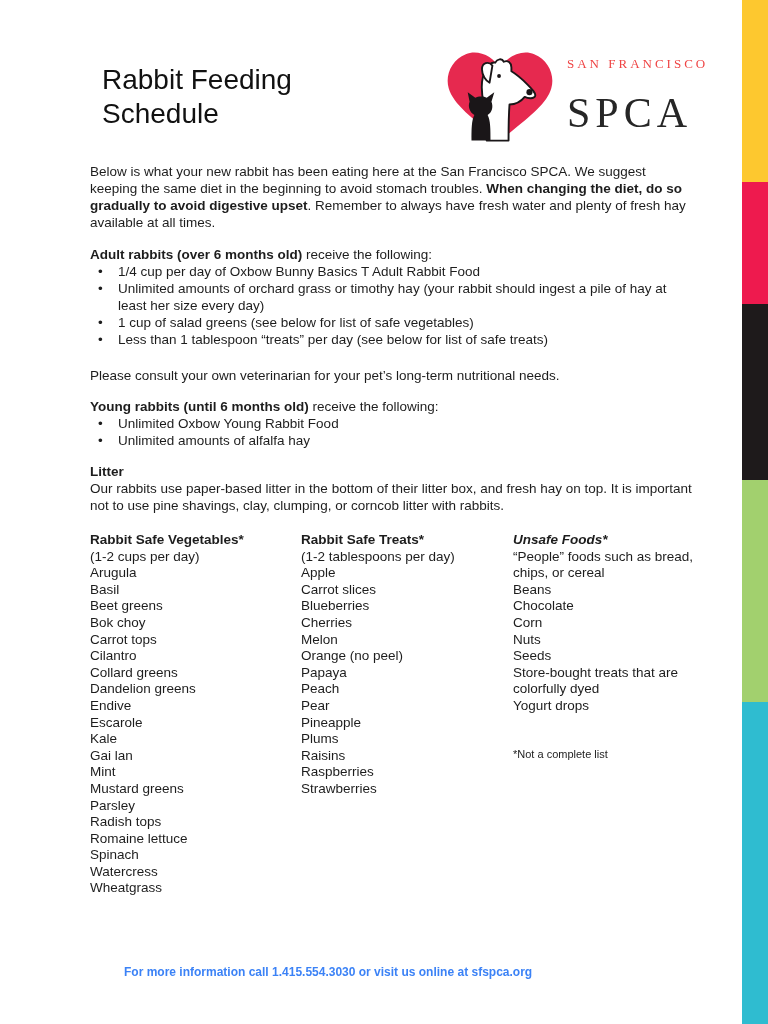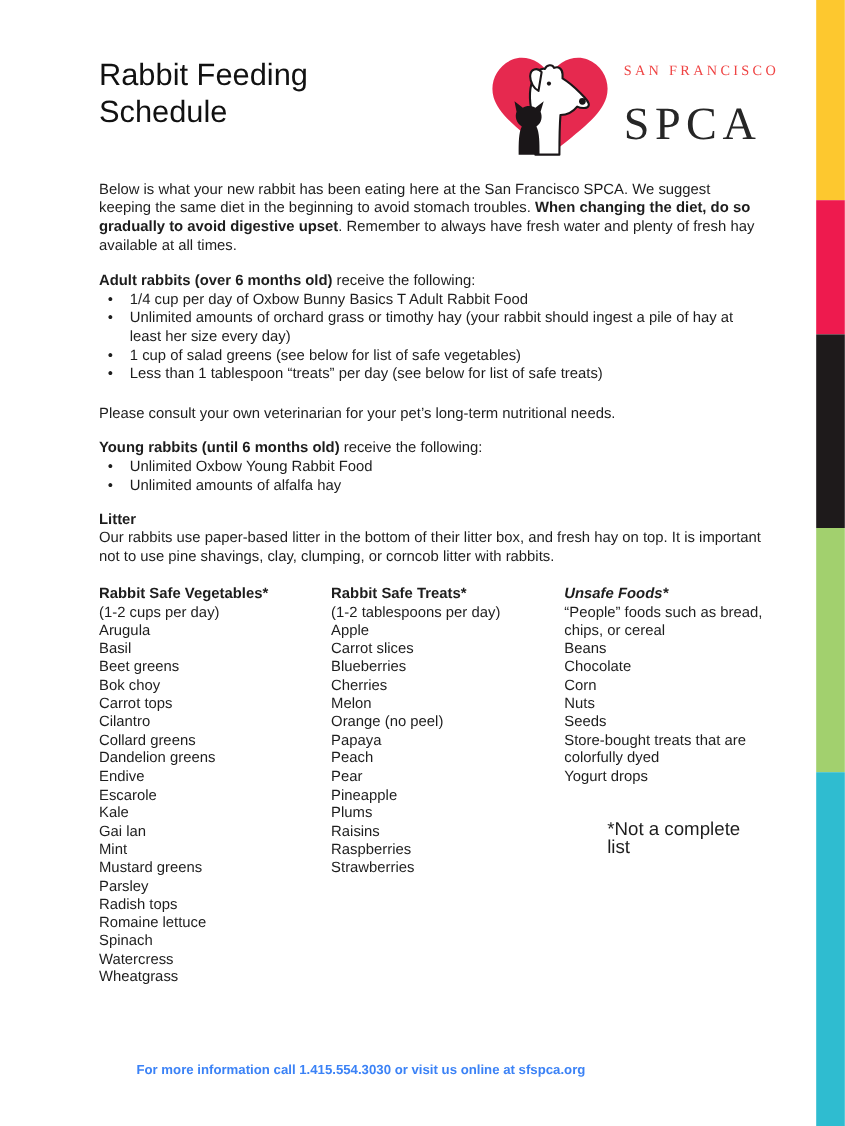--- a/index.html
+++ b/index.html
@@ -11,21 +11,21 @@
     position: relative;
     overflow: hidden;
   }
   .abs { position: absolute; }
 
   
   .title {
     left: 90px; top: 51px;
     font-size: 28px; line-height: 34px;
     font-weight: 400; color: #111;
-    white-space: pre-line; margin: 0;
+    white-space: pre-line; margin: 12px;
   }
 
   
   .logo {
     left: 443px; top: 44px; width: 270px; height: 102px;
     display: flex; align-items: center; gap: 10px;
   }
   .logo svg { flex: 0 0 auto; }
   .logo-text { display: flex; flex-direction: column; }
   .logo-city {
@@ -58,21 +58,21 @@
   .columns {
     left: 90px; top: 532px; width: 625px;
     display: flex; font-size: 13.5px; line-height: 16.6px;
   }
   .col-veg    { width: 211px; }
   .col-treats { width: 212px; }
   .col-unsafe { width: 185px; }
   .col-heading { font-weight: 700; }
   .col-unsafe .col-heading { font-style: italic; }
   .col-list { margin: 0; padding: 0; list-style: none; }
-  .footnote { margin-top: 31px; font-size: 17px; margin-left: 39px; }
+  .footnote { margin-top: 31px; font-size: 11px; }
 
   
   .footer {
     left: 90px; top: 965px; margin: 0;
     font-size: 12px; font-weight: 700;
   }
 
   
   .stripes {
     position: absolute; right: 0; top: 0;

